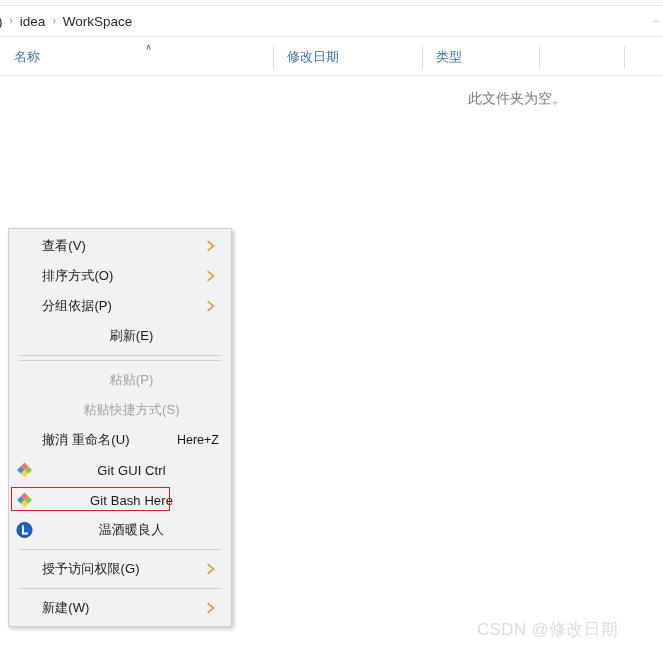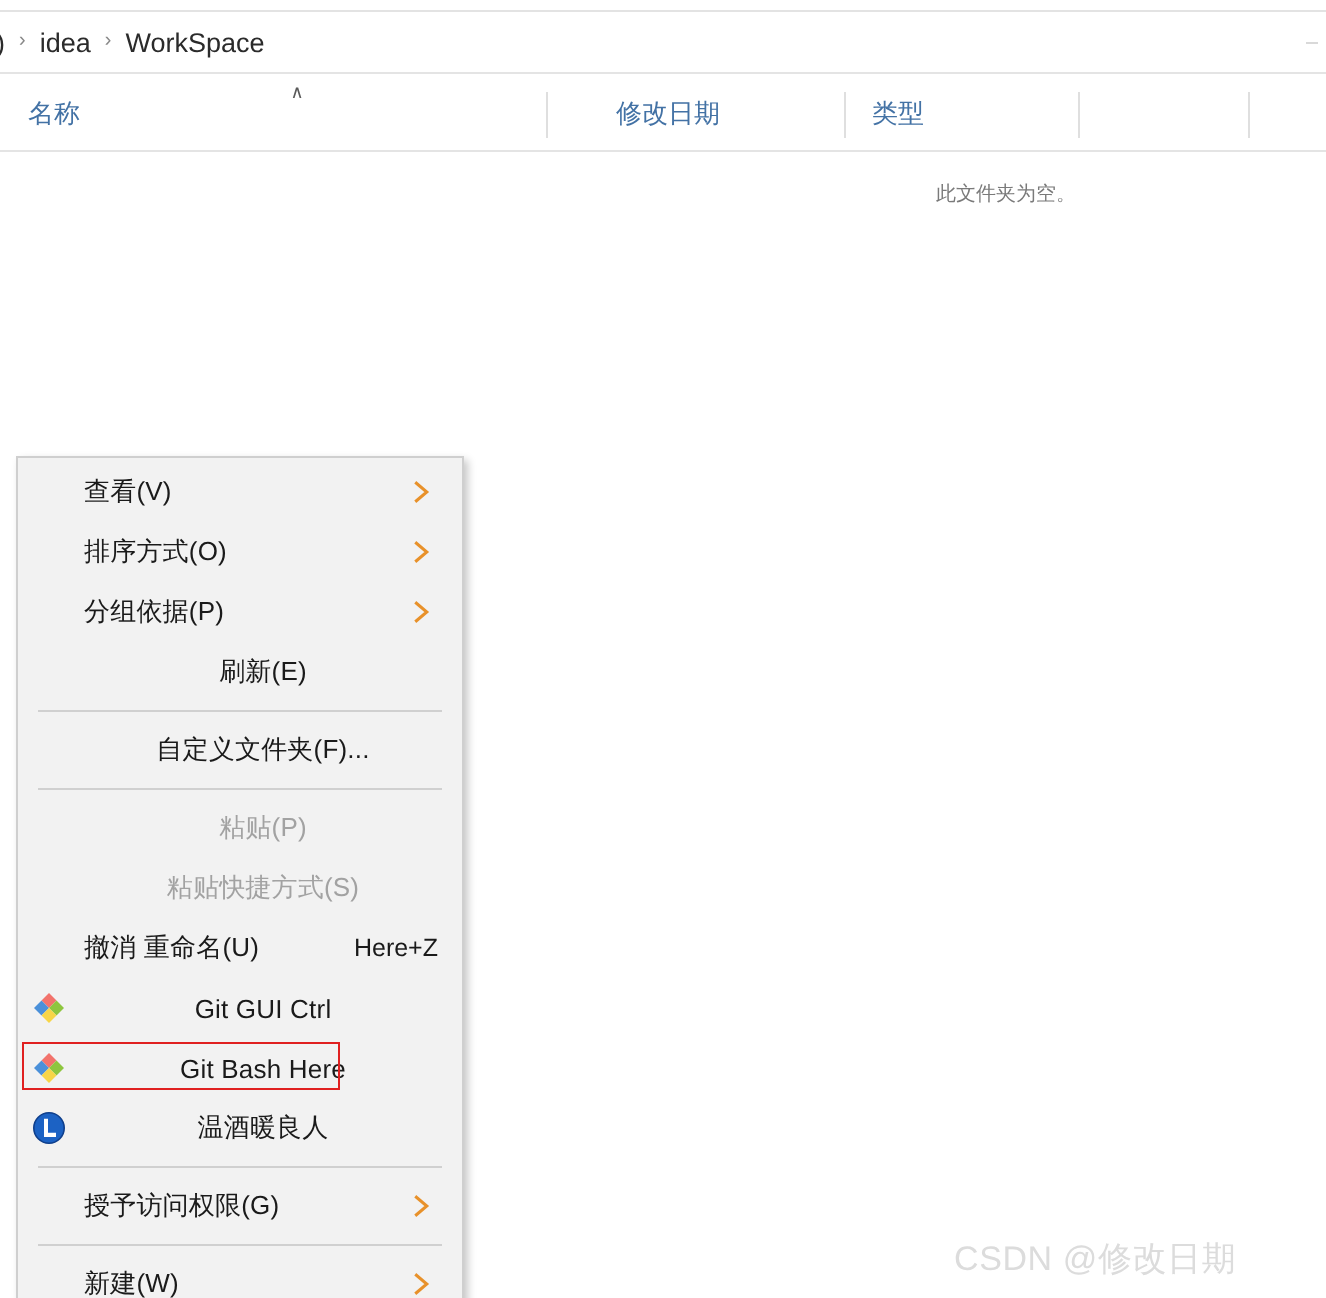--- a/index.html
+++ b/index.html
@@ -118,21 +118,21 @@
     position: absolute;
     left: 0; top: 77px;
     width: 663px;
     height: 572px;
     background: #ffffff;
   }
   .empty-msg {
     position: absolute;
     left: 468px;
     top: 13px;
-    font-size: 10px;
+    font-size: 14px;
     color: #7a7a7a;
     white-space: nowrap;
     user-select: none;
   }
 
   
   #context-menu {
     position: absolute;
     left: 8px;
     top: 228px;
@@ -235,21 +235,21 @@
         <span class="crumb">WorkSpace</span>
       </div>
     <div class="addr-right-mark"></div>
   </div>
 
   <div class="col-header">
     <div id="columns-host">
         <div class="col" style="left: 0px; width: 273px;">
           <span class="label">名称</span>
         </div>
-        <div class="col" style="left: 273px; width: 149px; margin-left: 21px;">
+        <div class="col" style="left: 273px; width: 149px;">
           <span class="label">修改日期</span>
         </div>
         <div class="col" style="left: 422px; width: 117px;">
           <span class="label">类型</span>
         </div>
         <div class="col" style="left: 539px; width: 85px; margin-top: 48px;">
           <span class="label">大小</span>
         </div>
         <div class="col-divider" style="left: 273px;"></div>
         <div class="col-divider" style="left: 422px;"></div>
@@ -285,23 +285,20 @@
         <span class="submenu-arrow">
           <svg width="12" height="14" viewBox="0 0 12 14">
             <path d="M3.2 2.6 L8.4 7 L3.2 11.4" fill="none" stroke="#e8912a" stroke-width="1.5" stroke-linecap="square" stroke-linejoin="miter"></path>
           </svg>
         </span>
       </div>
       <div class="menu-item">
         <span class="text">刷新(E)</span>
       </div>
       <div class="menu-sep"></div>
-      <div class="menu-item">
-        <span class="text">自定义文件夹(F)...</span>
-      </div>
       <div class="menu-sep"></div>
       <div class="menu-item disabled">
         <span class="text">粘贴(P)</span>
       </div>
       <div class="menu-item disabled">
         <span class="text">粘贴快捷方式(S)</span>
       </div>
       <div class="menu-item">
         <span class="text">撤消 重命名(U)</span>
         <span class="accel">Here+Z</span>

